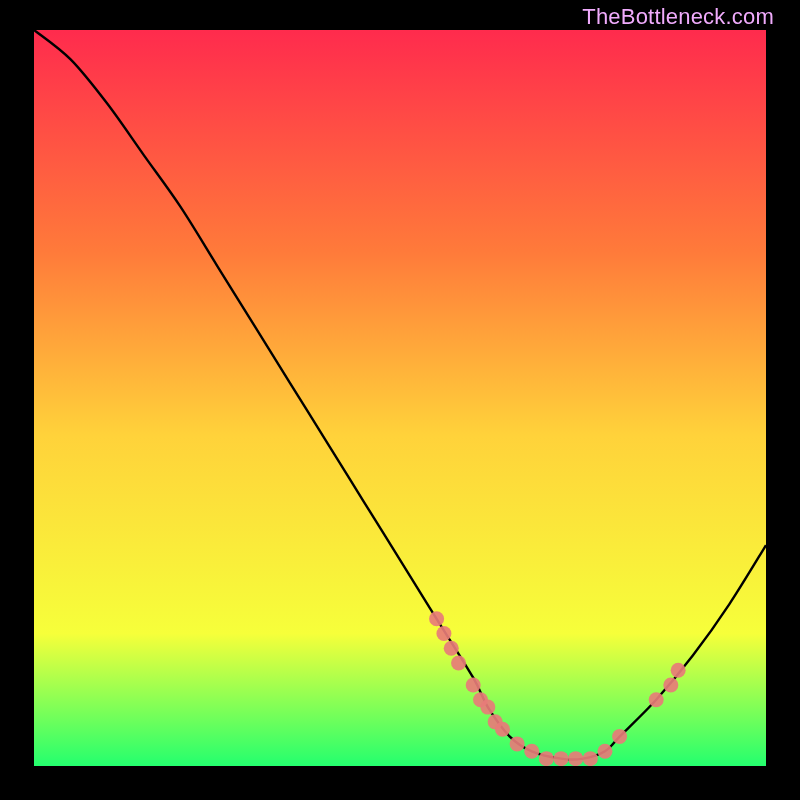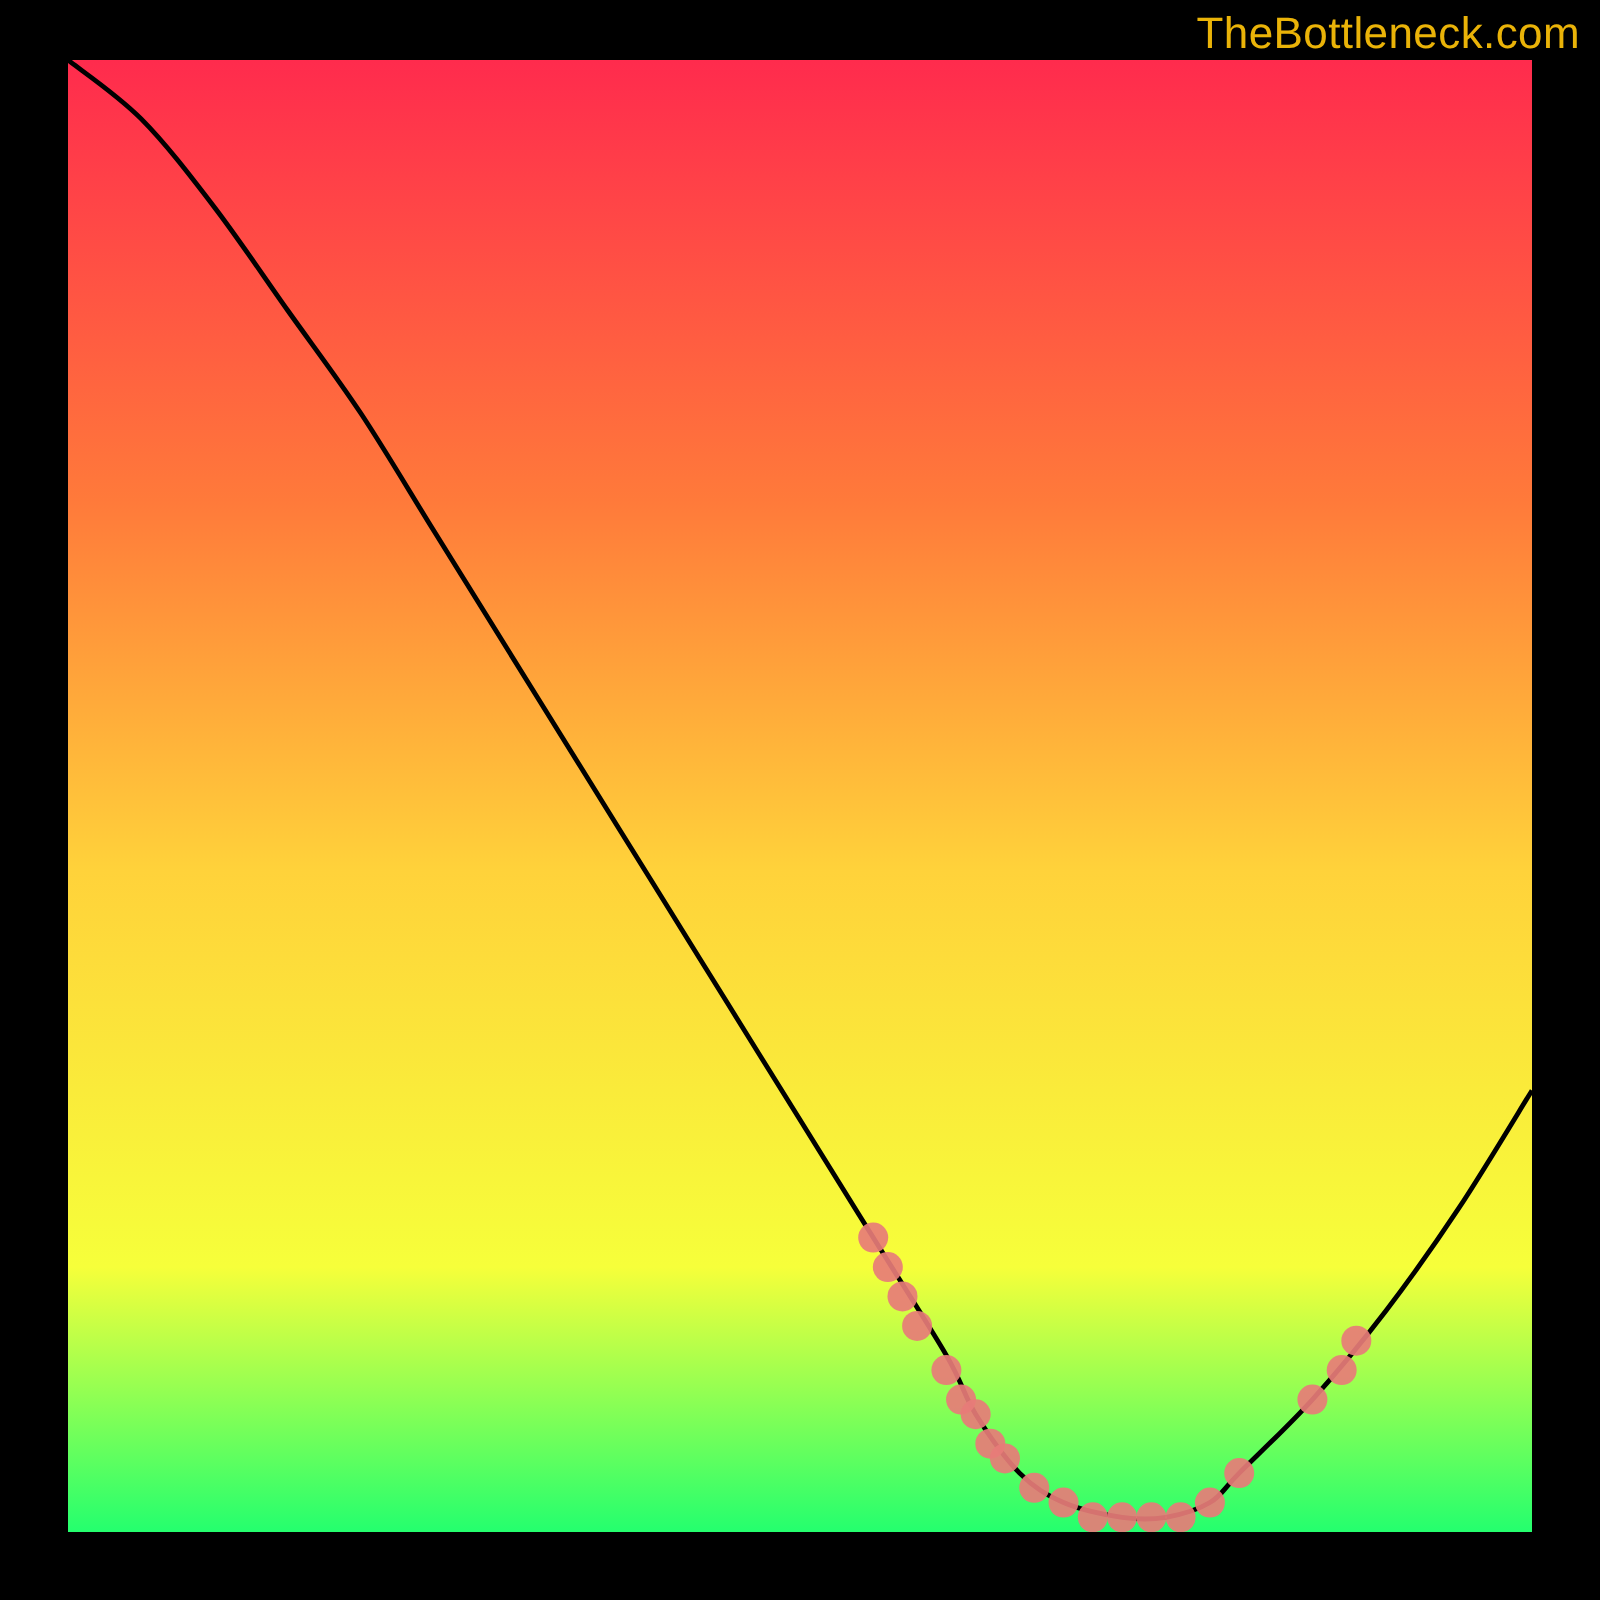--- a/index.html
+++ b/index.html
@@ -15,22 +15,22 @@
     position: absolute;
     left: 0;
     top: 0;
     width: 800px;
     height: 800px;
     background: #000;
   }
   .watermark {
     position: absolute;
     top: 4px;
-    right: 10px;
-    color: #eab308;
+    right: 26px;
+    color: #f0abfc;
     font-size: 22px;
     letter-spacing: 0.2px;
     font-weight: 400;
     user-select: none;
   }
   .plot-wrap {
     position: absolute;
     left: 34px;
     top: 30px;
     width: 732px;

